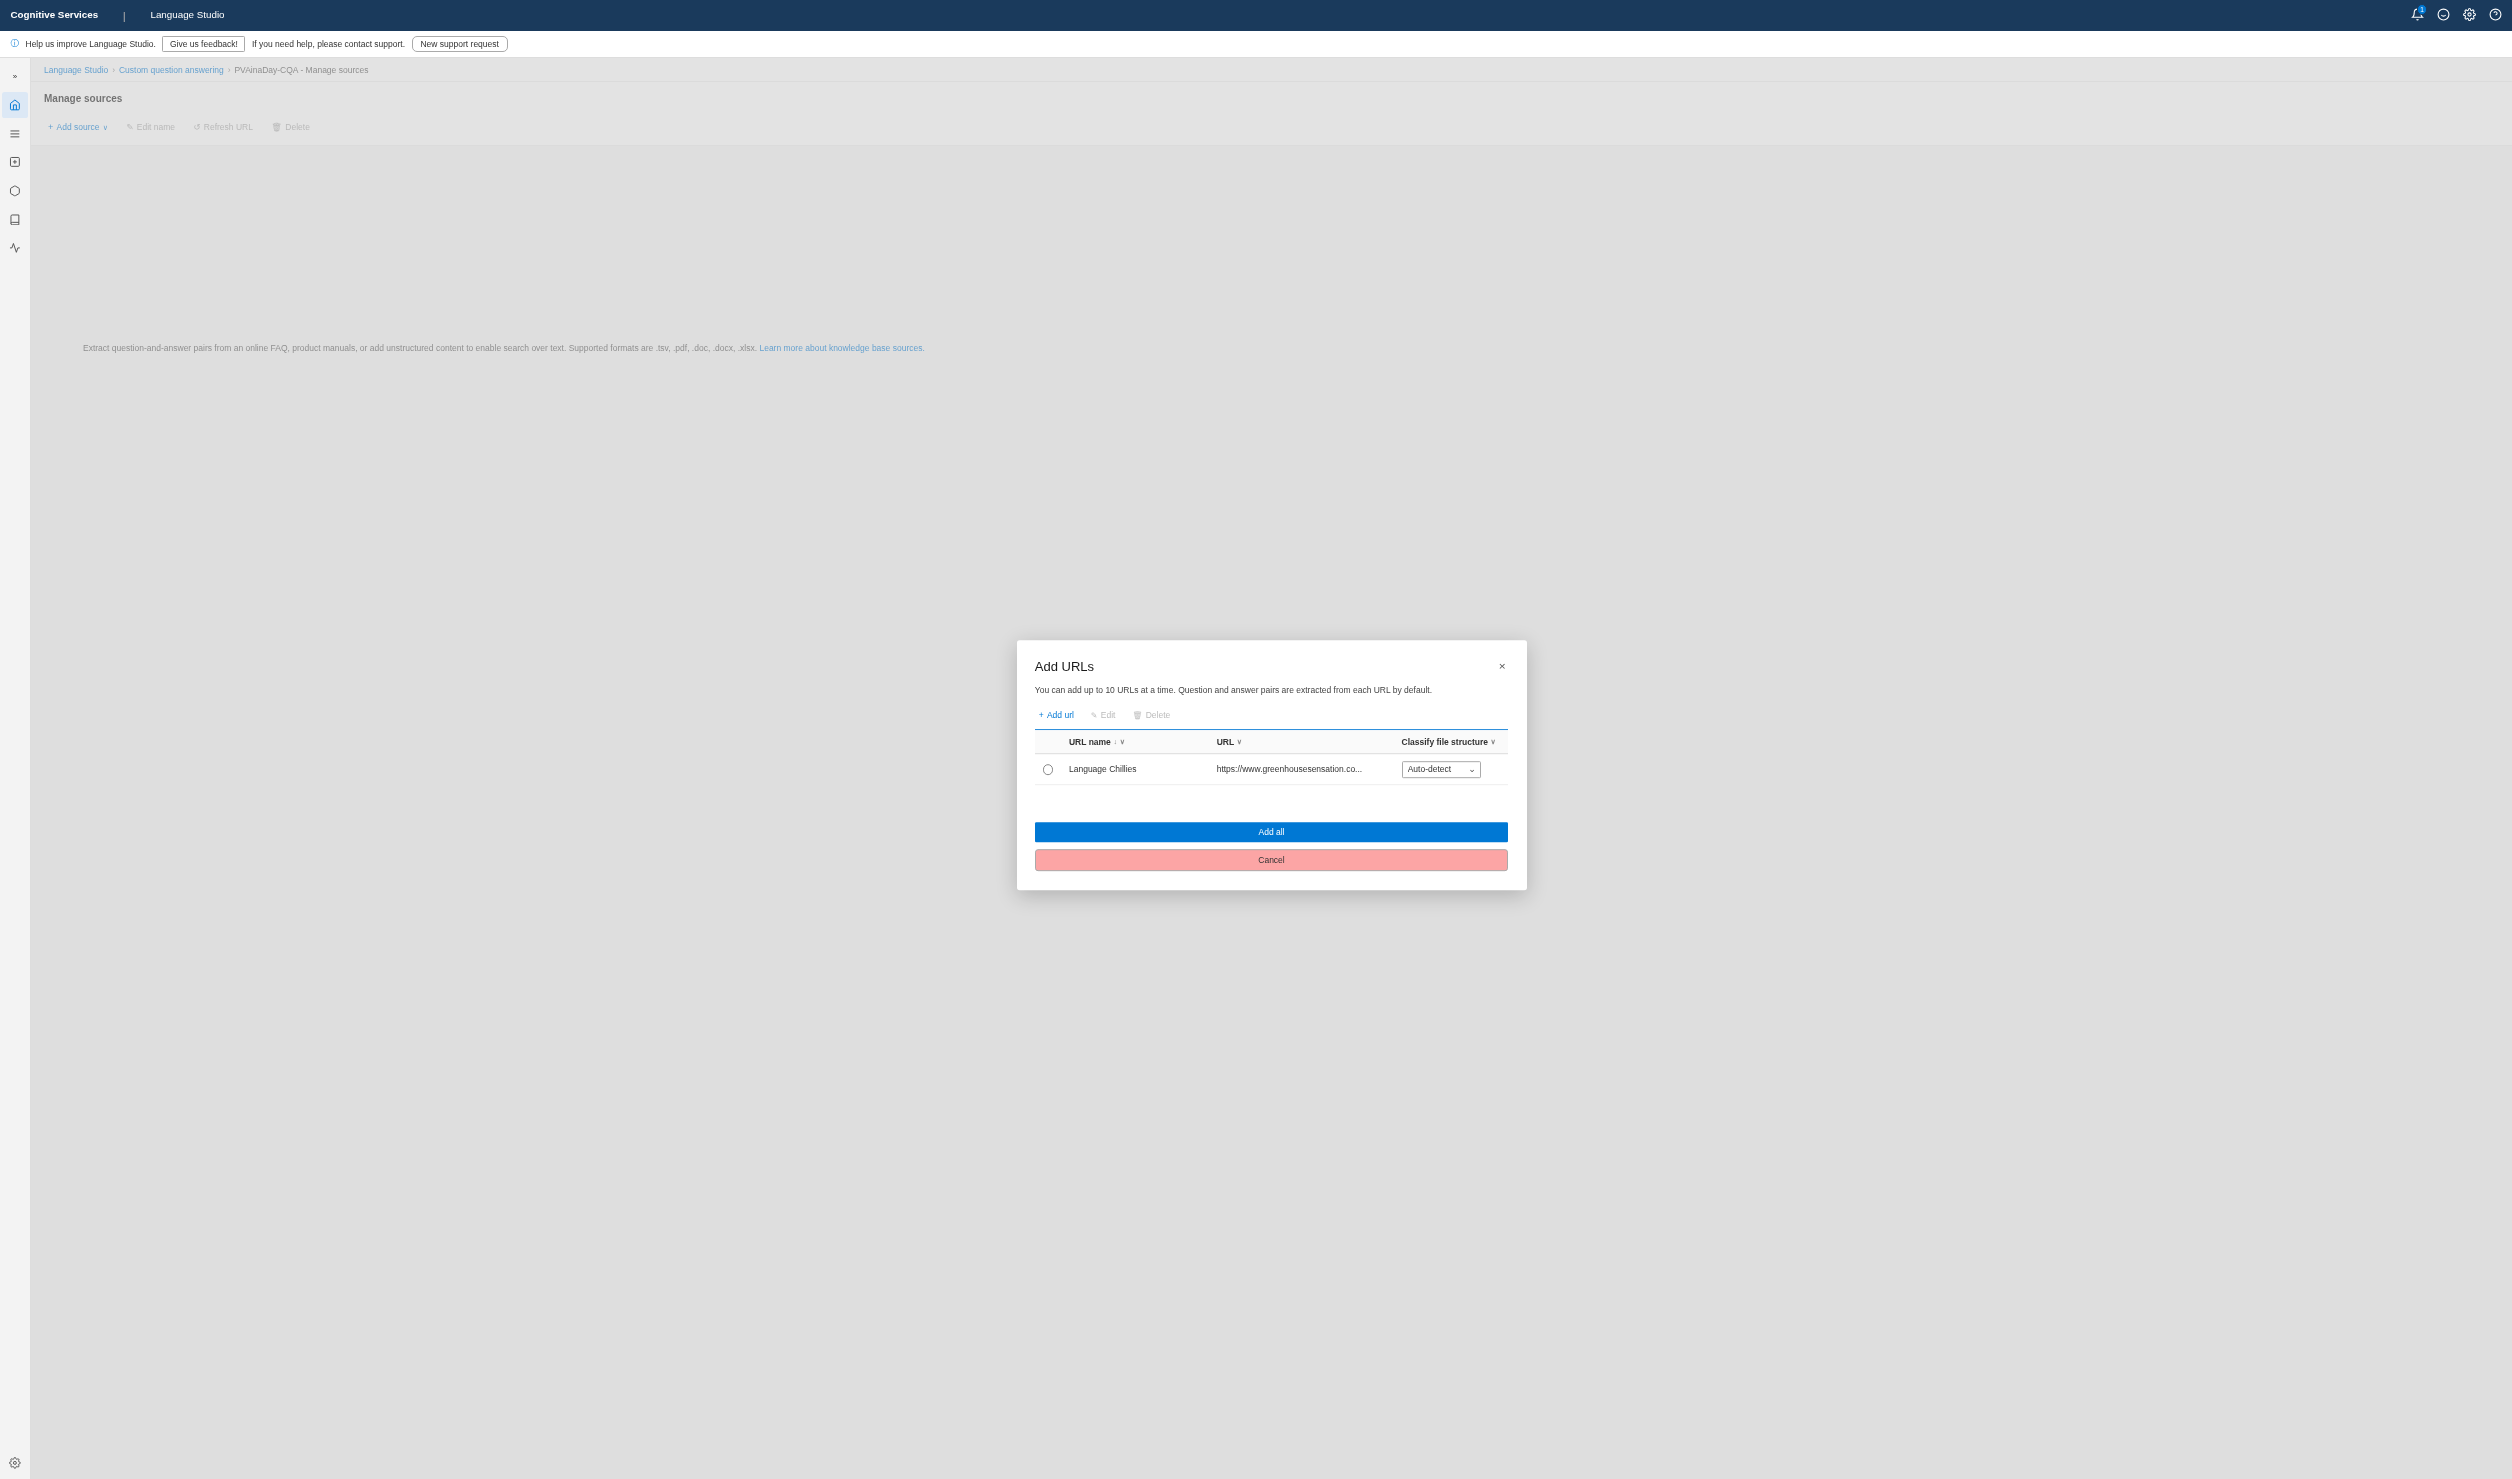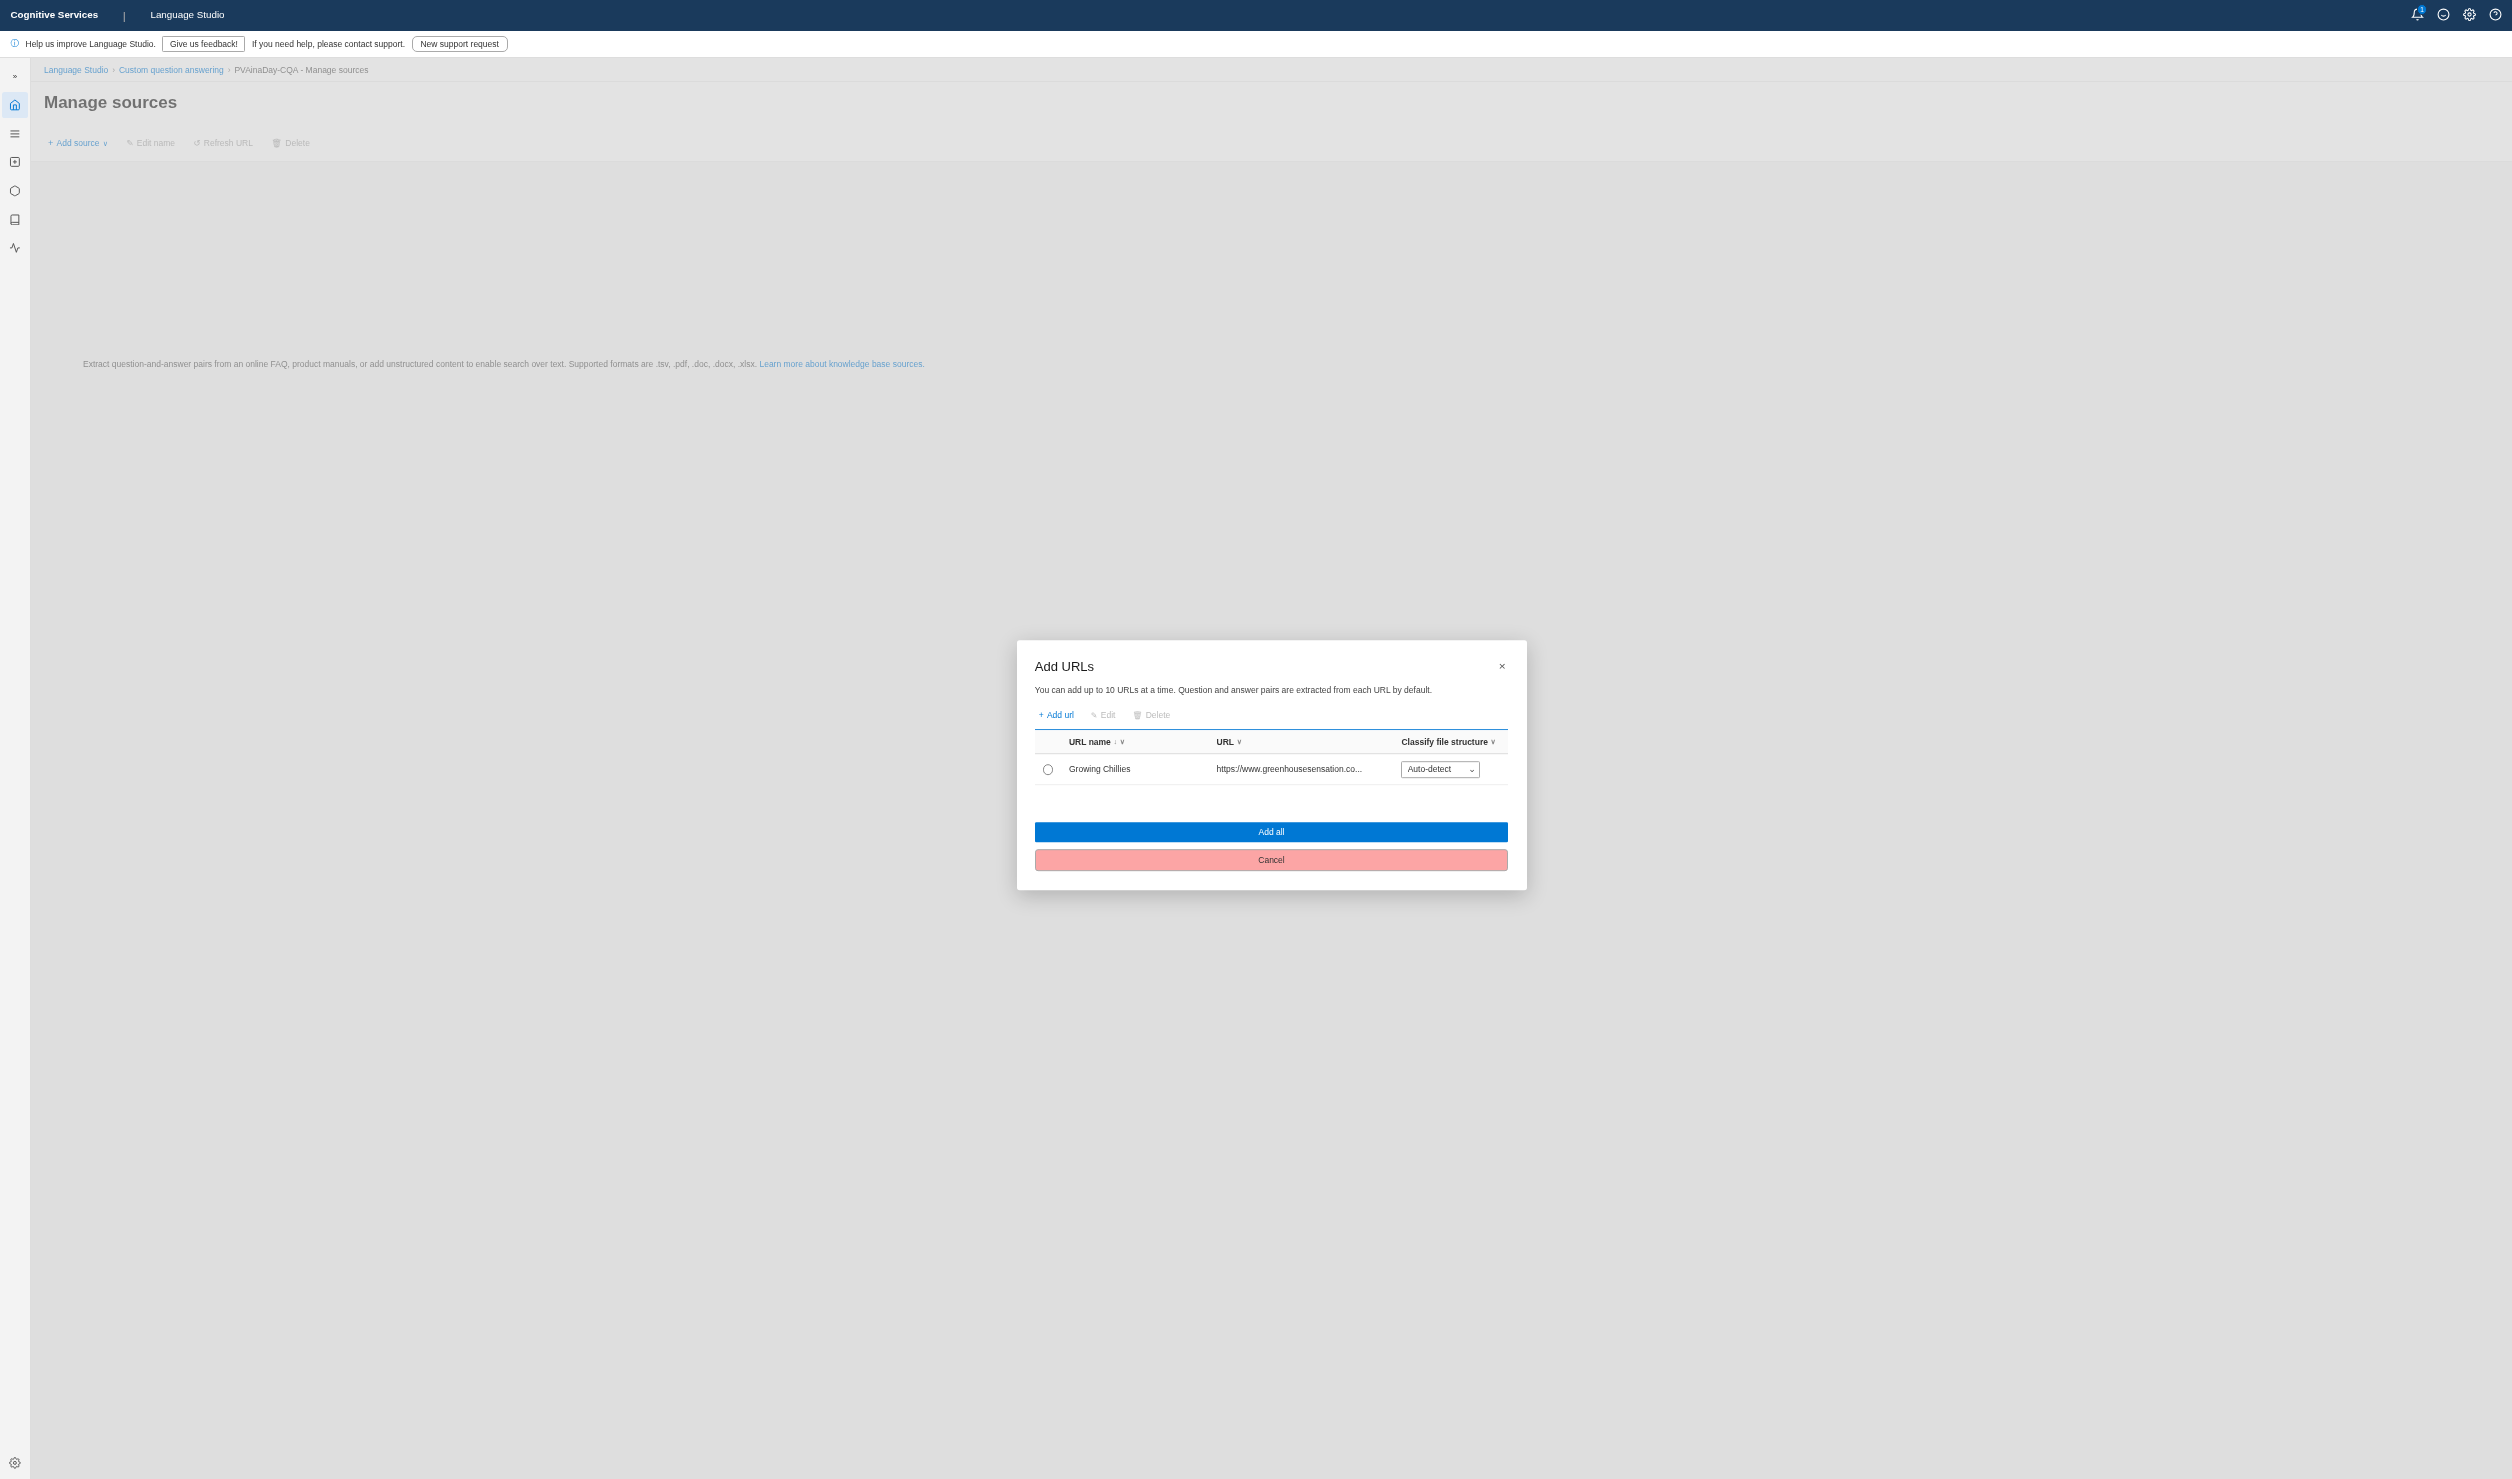--- a/index.html
+++ b/index.html
@@ -151,24 +151,24 @@
     .breadcrumb-sep { color: #888; }
     .breadcrumb-current { color: #555; }
 
     
     .page-header {
       background: white;
       padding: 10.5px 13px 5.2px 13px;
       border-bottom: 0.7px solid #eee;
     }
     .page-title {
-      font-size: 17px;
+      font-size: 10px;
       font-weight: 600;
       color: #1a1a1a;
-      margin-bottom: 23px;
+      margin-bottom: 16px;
     }
     .toolbar {
       display: flex;
       align-items: center;
       gap: 10.5px;
       padding-bottom: 5.2px;
     }
     .toolbar-btn {
       display: flex;
       align-items: center;
@@ -549,21 +549,21 @@
               </div>
             </th>
           </tr>
         </thead>
         <tbody>
           <tr>
             <td>
               <div class="radio-btn"></div>
             </td>
             <td>
-              <span>Growing Chillies</span>
+              <span>Language Chillies</span>
             </td>
             <td>
               <span>https://www.greenhousesensation.co...</span>
             </td>
             <td>
               <div class="select-wrapper">
                 <select class="auto-detect-select">
                   <option>Auto-detect</option>
                   <option>Basic</option>
                 </select>

